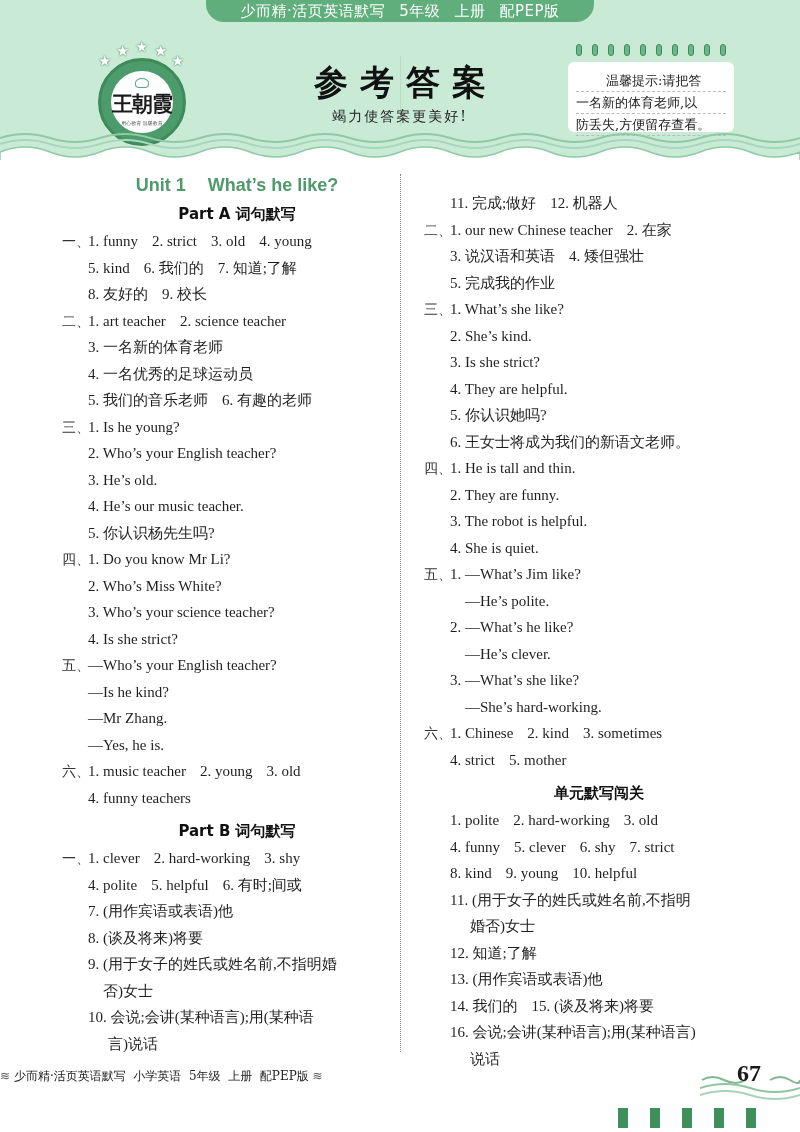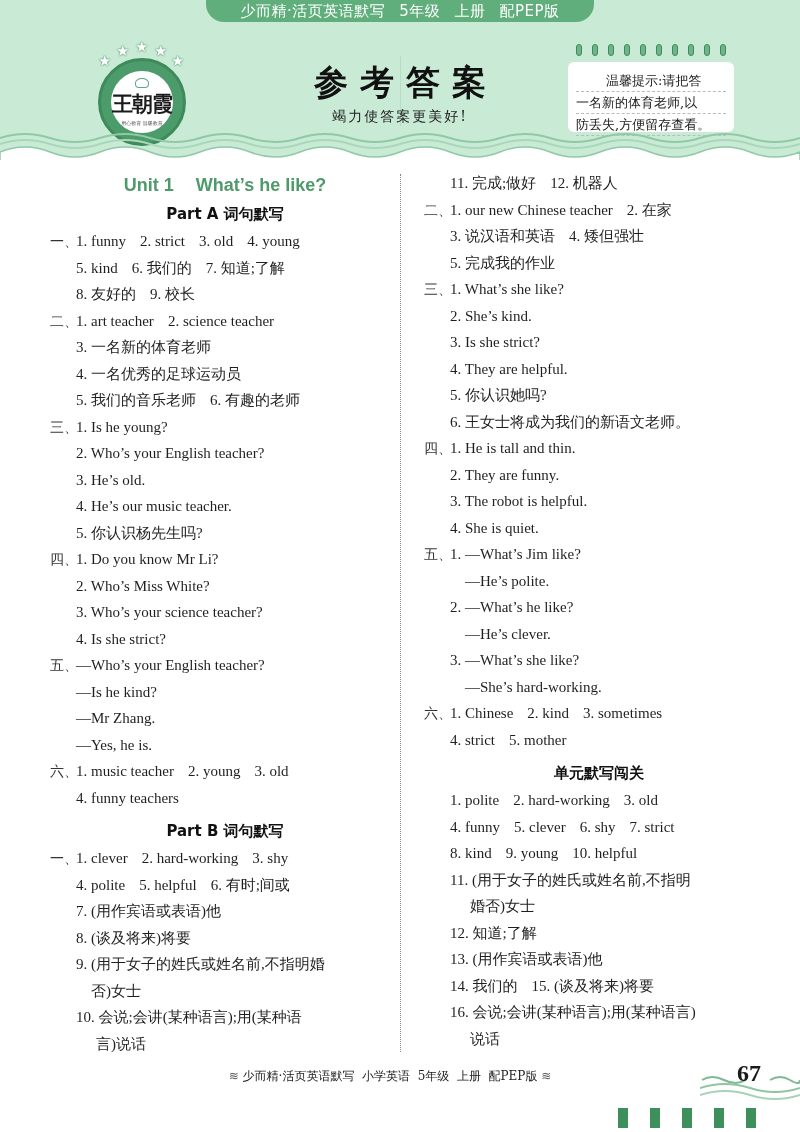--- a/index.html
+++ b/index.html
@@ -58,22 +58,22 @@
   }
   .rings { position: absolute; left: 576px; top: 44px; width: 150px; height: 16px; display: flex; justify-content: space-between; }
   .ring { width: 6px; height: 12px; border-radius: 3px; background: #6fb58a; border: 1px solid #3e8a5b; }
   .notepad .line { border-bottom: 1px dashed #bbb; white-space: nowrap; }
   .notepad .indent { padding-left: 30px; }
 
   .waves { position: absolute; left: 0; top: 128px; width: 800px; height: 36px; }
 
   
   .col { position: absolute; top: 170px; font-size: 15px; line-height: 26.5px; }
-  .col-left { left: 50px; width: 330px; }
-  .col-right { left: 424px; width: 330px; }
+  .col-left { left: 62px; width: 330px; }
+  .col-right { left: 424px; width: 330px; margin-top: 20px; }
   .divider { position: absolute; left: 400px; top: 174px; height: 878px; border-left: 1px dotted #888; }
 
   .unit-title {
     font-family: "Liberation Sans", "DejaVu Sans", sans-serif; font-weight: bold;
     color: #4f9a6b; font-size: 18px; text-align: center; padding-left: 20px; line-height: 30px;
   }
   .unit-title .sp { display: inline-block; width: 22px; }
   .part-title {
     font-family: "DejaVu Sans", sans-serif; font-weight: bold; font-size: 15px; text-align: center;
     padding-left: 20px; line-height: 28px; color: #111;
@@ -81,21 +81,21 @@
   .part-gap { margin-top: 6px; text-align: center; }
   .row { white-space: nowrap; position: relative; }
   .row.ind { padding-left: 26px; }
   .row.ind2 { padding-left: 41px; }
   .row.ind3 { padding-left: 46px; }
   .sec { display: inline-block; width: 26px; color: #333; font-family: "DejaVu Sans", sans-serif; font-size: 14px; }
   .gap { display: inline-block; width: 14px; }
 
   
   .footer {
-    position: absolute; left: 0; top: 1068px; width: 800px; text-align: center;
+    position: absolute; left: 0; top: 1068px; width: 800px; 
     font-family: "DejaVu Serif", serif; font-size: 12px; color: #222; padding-right: 20px;
   }
   .footer .tilde { color: #555; }
   .page-num {
     position: absolute; left: 737px; top: 1060px; font-family: "Liberation Serif", serif; font-weight: bold; font-size: 24px; color: #1a1a1a;
   }
   .pn-waves { position: absolute; left: 700px; top: 1070px; width: 100px; height: 30px; }
   .marks { position: absolute; left: 618px; top: 1108px; width: 190px; height: 24px; }
   .mark { position: absolute; top: 0; width: 10px; height: 20px; background: #3e8f5c; }
 </style>

